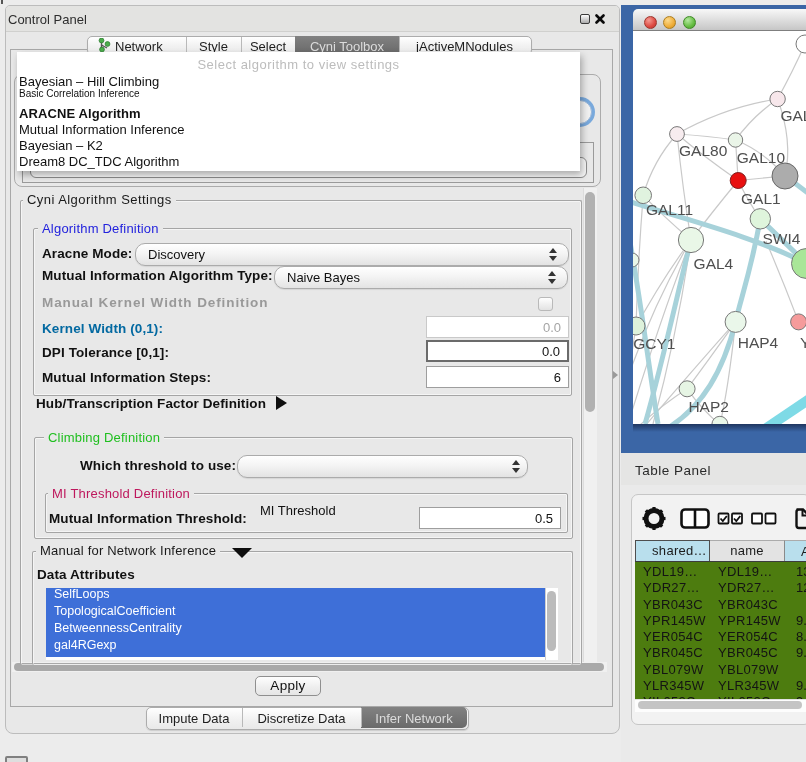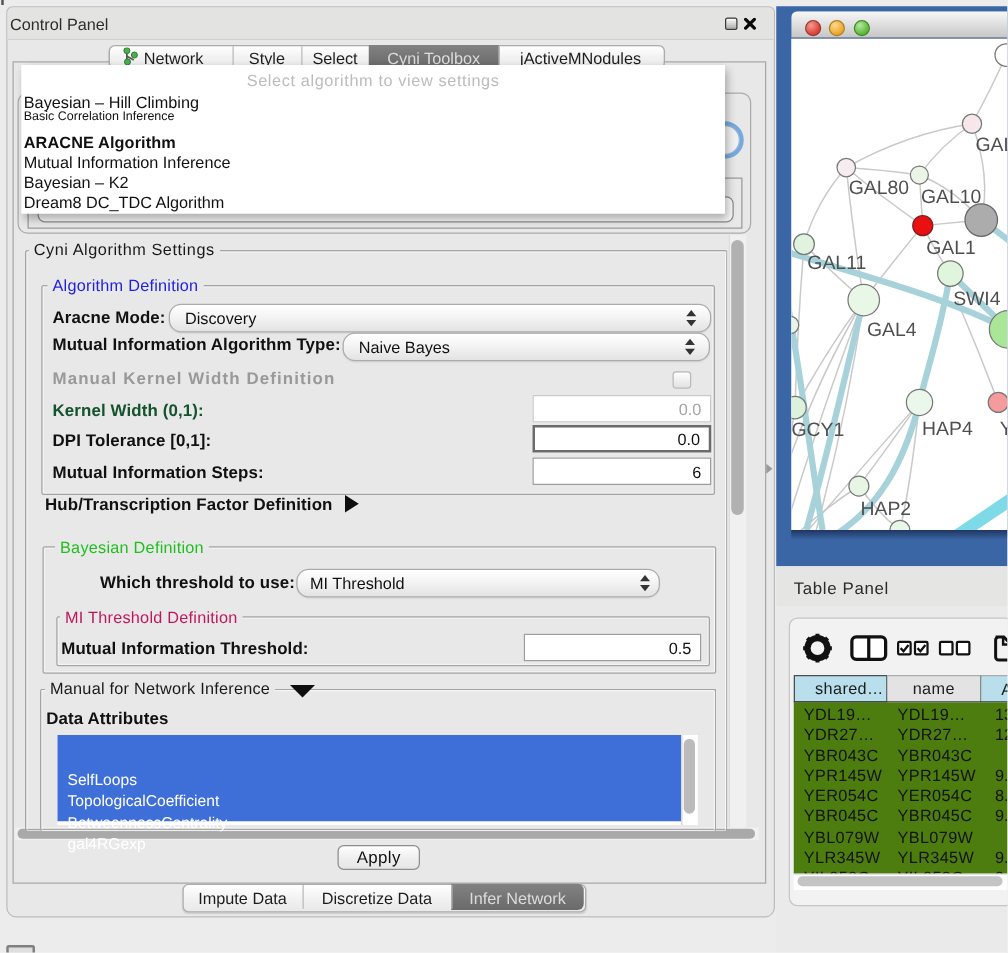--- a/index.html
+++ b/index.html
@@ -92,63 +92,63 @@
 </div>
 <div class="a b" style="left:42px;top:267.5px;text-align:center;">Mutual Information Algorithm Type:</div>
 <div class="combo" style="left:274px;top:266px;width:292px;height:21px;">
   <span class="combotx">Naive Bayes</span>
   <span class="arr" style="right:11px;top:4px;border-left:4px solid transparent;border-right:4px solid transparent;border-bottom:5px solid #333;"></span>
   <span class="arr" style="right:11px;bottom:4px;border-left:4px solid transparent;border-right:4px solid transparent;border-top:5px solid #333;"></span>
 </div>
 <div class="a b" style="left:42px;top:295px;color:#999;letter-spacing:0.9px;">Manual Kernel Width Definition</div>
 <div class="a" style="left:538px;top:297px;width:13px;height:12px;border:1px solid #B9B9B9;border-radius:3px;
   background:linear-gradient(#FEFEFE,#E2E2E2);"></div>
-<div class="a b" style="left:42px;top:320.5px;color:#14532d;">Kernel Width (0,1):</div>
+<div class="a b" style="left:42px;top:320.5px;color:#0369a1;">Kernel Width (0,1):</div>
 <div class="fld" style="left:426px;top:316px;width:143px;height:22px;border:1px solid #C9C9C9;box-sizing:border-box;">
       <span style="color:#A5A5A5;">0.0</span>
     </div>
 <div class="a b" style="left:42px;top:344.5px;">DPI Tolerance [0,1]:</div>
 <div class="fld" style="left:426px;top:340px;width:143px;height:22px;border:2px solid #6B6B6B;box-sizing:border-box;">
       <span style="top:2px;">0.0</span>
     </div>
 <div class="a b" style="left:42px;top:369.5px;">Mutual Information Steps:</div>
 <div class="fld" style="left:426px;top:366px;width:143px;height:22px;border:1px solid #9E9E9E;box-sizing:border-box;">
       <span>6</span>
     </div>
 
 <div class="a b" style="left:36px;top:395.5px;">Hub/Transcription Factor Definition</div>
 <div class="arr" style="left:276px;top:396px;border-top:7px solid transparent;border-bottom:7px solid transparent;border-left:11px solid #0E0E0E;"></div>
 
 <div class="grp" style="left:34px;top:437px;width:537px;height:100px;"></div>
-<div class="glb" style="left:44px;top:431px;color:#1FBF1F;letter-spacing:0.2px;">Bayesian Definition</div>
+<div class="glb" style="left:44px;top:431px;color:#1FBF1F;letter-spacing:0.2px;">Climbing Definition</div>
 <div class="a b" style="left:80px;top:457.5px;">Which threshold to use:</div>
 <div class="combo" style="left:237px;top:455px;width:289px;height:21px;">
-  <span class="combotx" style="left:10px;">MI Threshold</span>
+  <span class="combotx" style="left:22px;margin-top:44px;">MI Threshold</span>
   <span class="arr" style="right:7px;top:4px;border-left:4px solid transparent;border-right:4px solid transparent;border-bottom:5px solid #333;"></span>
   <span class="arr" style="right:7px;bottom:4px;border-left:4px solid transparent;border-right:4px solid transparent;border-top:5px solid #333;"></span>
 </div>
 <div class="grp" style="left:45px;top:493px;width:521px;height:38px;"></div>
 <div class="glb" style="left:48px;top:487px;color:#be185d;letter-spacing:0.2px;">MI Threshold Definition</div>
 <div class="a b" style="left:49px;top:510.5px;">Mutual Information Threshold:</div>
 <div class="fld" style="left:419px;top:507px;width:142px;height:22px;border:1px solid #9E9E9E;box-sizing:border-box;">
       <span>0.5</span>
     </div>
 
 <div class="grp" style="left:32px;top:551px;width:539px;height:113px;border-bottom:none;"></div>
 <div class="glb" style="left:36px;top:544px;color:#1A1A1A;letter-spacing:0.2px;">Manual for Network Inference</div>
 <div class="arr" style="left:232px;top:548px;border-left:10px solid transparent;border-right:10px solid transparent;border-top:10px solid #0E0E0E;"></div>
 <div class="a b" style="left:37px;top:566.5px;">Data Attributes</div>
 
 <div class="a" style="left:46px;top:588px;width:512px;height:72px;background:#FFF;"></div>
 <div class="a" style="left:46px;top:588px;width:499px;height:69px;background:#3E6FD8;"></div>
-<div class="a" style="left:54px;top:616px;color:#FFF;font-size:12.5px;line-height:17.1px;">SelfLoops<br>TopologicalCoefficient<br>BetweennessCentrality<br>gal4RGexp</div>
+<div class="a" style="left:54px;top:586px;color:#FFF;font-size:12.5px;line-height:17.1px;">SelfLoops<br>TopologicalCoefficient<br>BetweennessCentrality<br>gal4RGexp</div>
 <div class="a" style="left:545px;top:588px;width:13px;height:72px;background:#FFF;border-left:1px solid #CFCFCF;box-sizing:border-box;"></div>
 <div class="a" style="left:547px;top:591px;width:9px;height:60px;background:#BBB;border-radius:4.5px;"></div>
 
-<div class="a" style="left:270px;top:676px;width:66px;height:20px;border:1px solid #8F8F8F;border-radius:5px;
+<div class="a" style="left:255px;top:676px;width:66px;height:20px;border:1px solid #8F8F8F;border-radius:5px;
   background:linear-gradient(#FEFEFE,#EDEDED 60%,#E6E6E6);box-sizing:border-box;text-align:center;line-height:18px;font-size:13.5px;letter-spacing:0.3px;color:#111;">Apply</div>
 
 <div class="seg" style="left:146px;top:707px;width:321px;height:21px;"></div>
 <div class="segi segsel" style="left:361px;top:707px;width:106px;height:21px;border-radius:0 5px 5px 0;"></div>
 <div class="segsep" style="left:242px;top:708px;height:19px;"></div>
 <div class="segsep" style="left:361px;top:708px;height:19px;"></div>
 <div class="a segi" style="left:146px;top:711px;width:96px;">Impute Data</div>
 <div class="a segi" style="left:242px;top:711px;width:119px;">Discretize Data</div>
 <div class="a segi" style="left:361px;top:711px;width:106px;color:#DCDCDC;">Infer Network</div>
 

